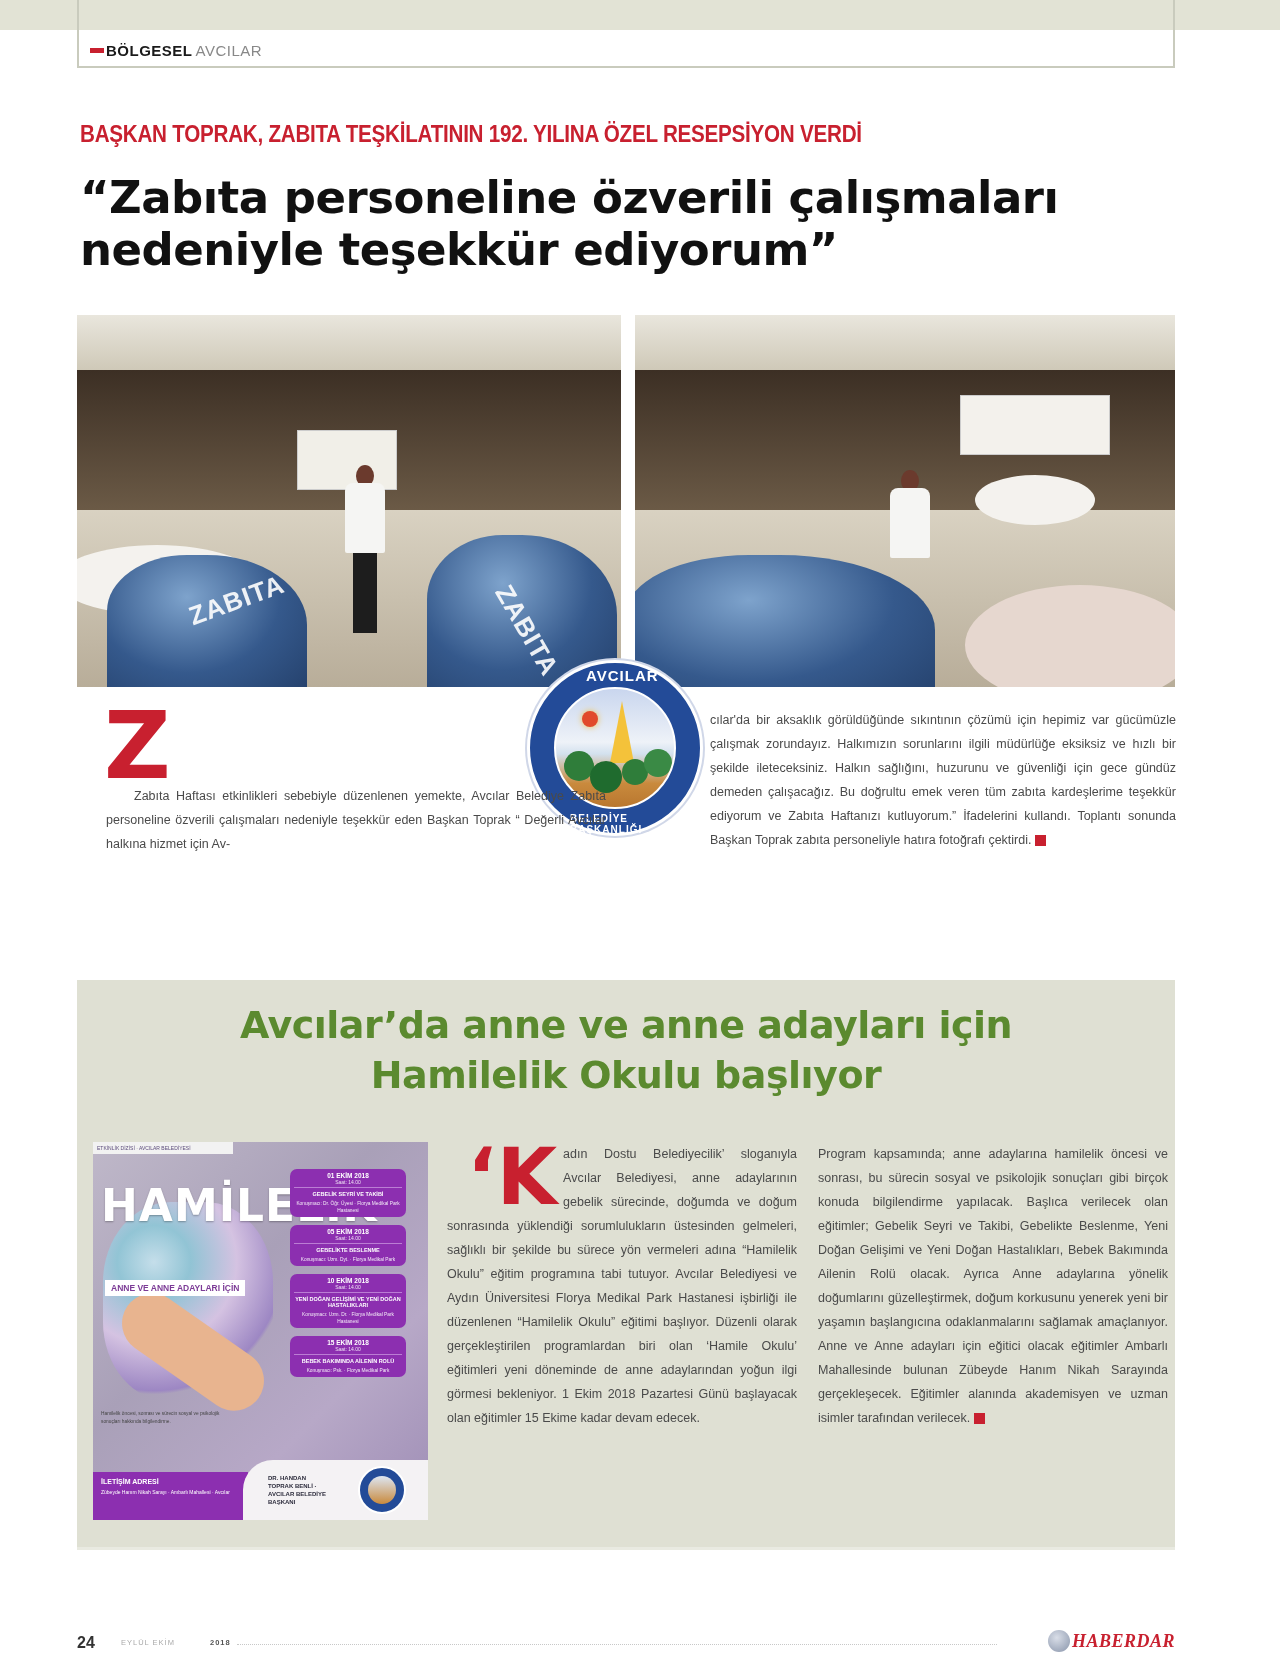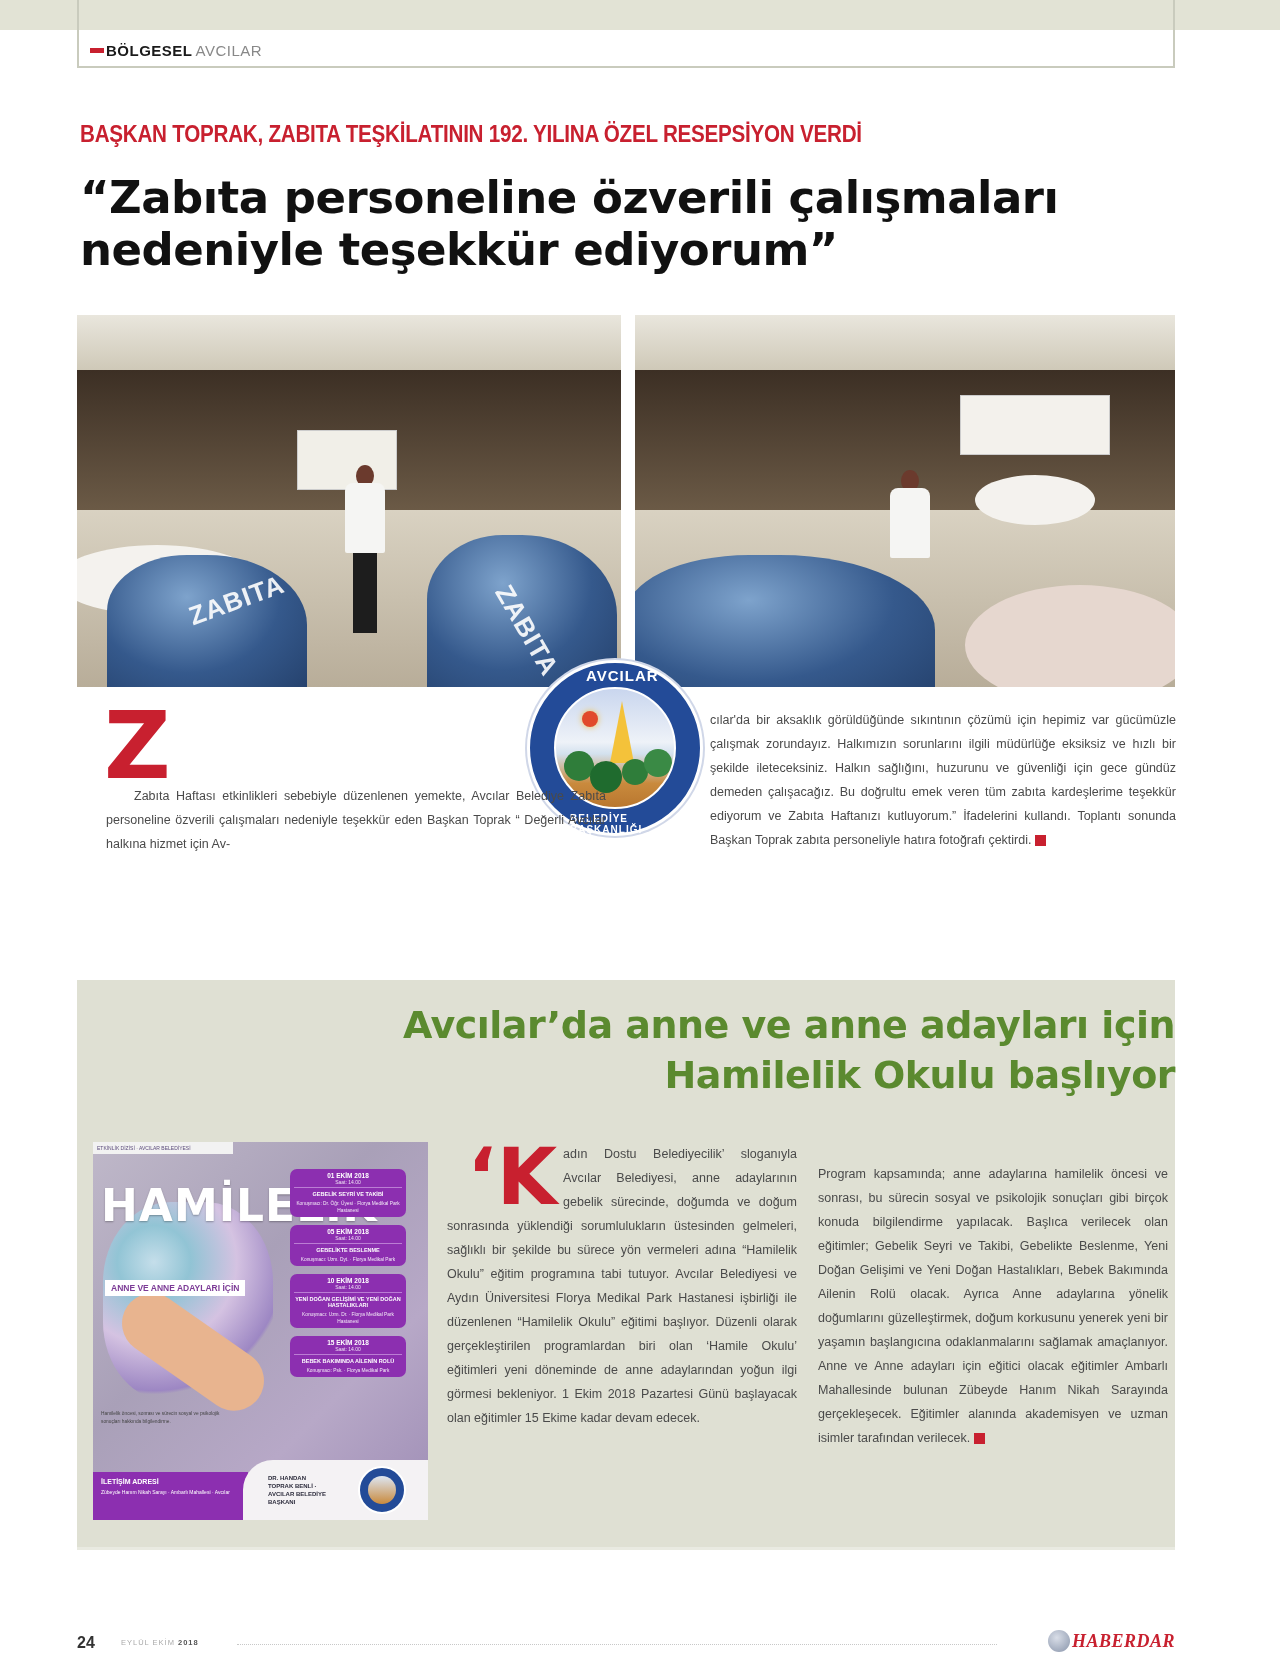--- a/index.html
+++ b/index.html
@@ -51,21 +51,21 @@
   .body-left { left: 106px; top: 708px; width: 500px; }
   .body-right { left: 640px; top: 708px; width: 536px; }
   .dropcap-z { float: left; font-family: "DejaVu Sans", sans-serif; font-weight: bold; font-size: 92px; line-height: 74px;
     color: #c8202f; margin: 2px 8px 0 -2px; height: 74px; }
   .indent { text-indent: 28px; }
   .end-mark { display: inline-block; width: 11px; height: 11px; background: #c8202f; vertical-align: middle; margin-left: 4px; }
   .col-text { text-align: justify; }
 
   
   .box2 { position: absolute; left: 77px; top: 980px; width: 1098px; height: 570px; background: #dfe0d3; border-bottom: 3px solid #e9eae1; }
-  .box2-title { position: absolute; left: 0; top: 20px; width: 1098px; text-align: right; font-family: "DejaVu Sans", sans-serif;
+  .box2-title { position: absolute; left: 0; top: 20px; width: 1098px; text-align: center; font-family: "DejaVu Sans", sans-serif;
     font-weight: bold; font-size: 38px; line-height: 50px; color: #5b8a2f; letter-spacing: -0.5px; }
 
   
   .poster { position: absolute; left: 93px; top: 1142px; width: 335px; height: 378px; overflow: hidden;
     background: linear-gradient(135deg, #bfb8c9 0%, #a9a0b8 40%, #b7a8c7 70%, #9e8db5 100%); }
   .poster .topstrip { position: absolute; left: 0; top: 0; width: 140px; height: 12px; background: #f2f2f2; }
   .poster .topstrip span { display: block; font-size: 5px; color: #5a4a7a; padding: 3px 4px; white-space: nowrap; }
   .poster .floral { position: absolute; left: 10px; top: 60px; width: 170px; height: 200px; border-radius: 40%;
     background: radial-gradient(circle at 30% 30%, #c7e4ef 0%, #8ec7d7 20%, #d9c6e6 45%, #9b84c4 70%, transparent 72%); opacity: 0.9; }
   .poster .arm { position: absolute; left: 20px; top: 180px; width: 160px; height: 60px; border-radius: 30px; background: #e8b48f; transform: rotate(35deg); }
@@ -83,29 +83,29 @@
   .poster .bottom-left .p { font-size: 5px; line-height: 8px; margin-top: 3px; }
   .poster .bottom-right { position: absolute; left: 150px; top: 318px; width: 185px; height: 60px; background: #f4f2f4; border-radius: 30px 0 0 0; }
   .poster .bottom-right .name { position: absolute; left: 25px; top: 14px; font-size: 6px; font-weight: bold; color: #2c2c3c; line-height: 8px; width: 60px; }
   .poster .bottom-right .minilogo { position: absolute; left: 115px; top: 6px; width: 48px; height: 48px; border-radius: 50%; background: #234b98; border: 2px solid #fff; }
   .poster .bottom-right .minilogo::after { content: ""; position: absolute; left: 8px; top: 8px; width: 28px; height: 28px; border-radius: 50%; background: linear-gradient(#dde6f3, #c98a3d); }
   .poster .caption { position: absolute; left: 8px; top: 268px; width: 130px; font-size: 4.8px; line-height: 8px; color: #444; }
 
   
   .col2 { position: absolute; font-size: 12.5px; line-height: 24px; color: #4a4a4a; }
   .col2-a { left: 447px; top: 1142px; width: 350px; }
-  .col2-b { left: 818px; top: 1142px; width: 350px; margin-top: 20px; }
+  .col2-b { left: 818px; top: 1142px; width: 350px; }
   .dropcap-k { float: left; font-family: "DejaVu Sans", sans-serif; font-weight: bold; font-size: 78px; line-height: 66px;
     color: #c8202f; margin: 2px 6px 0 20px; height: 66px; }
 
   
   .footer { position: absolute; left: 77px; top: 1638px; width: 1098px; height: 16px; }
   .page-num { position: absolute; left: 0; top: -4px; font-weight: bold; font-size: 16px; color: #333; }
   .issue { position: absolute; left: 44px; top: 0; font-size: 7.5px; color: #aaa; letter-spacing: 1px; }
-  .issue b { color: #555; }
+  .issue b { color: #555; margin-left: 32px; }
   .footer-rule { position: absolute; left: 160px; top: 6px; width: 760px; border-top: 1px dotted #c8c8c8; }
   .brand { position: absolute; right: 0; top: -8px; display: flex; align-items: center; font-style: italic; }
   .brand .globe { width: 22px; height: 22px; border-radius: 50%; background: radial-gradient(circle at 40% 35%, #d9dee8, #8894aa); margin-right: 2px; }
   .brand .name { font-family: "Liberation Serif", serif; font-weight: bold; font-size: 18px; color: #c8202f; letter-spacing: 0.5px; }
 </style>
 </head>
 <body>
 
 <div class="top-band"></div>
 <div class="header-box"></div>

